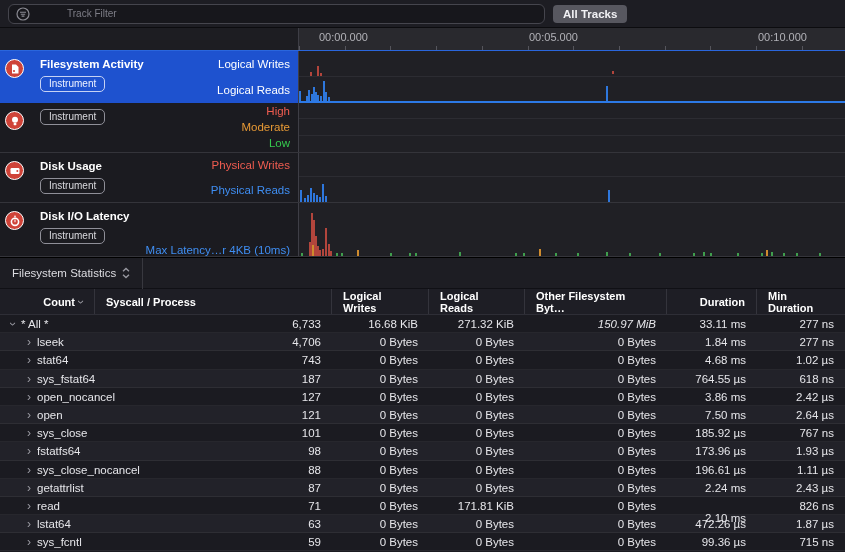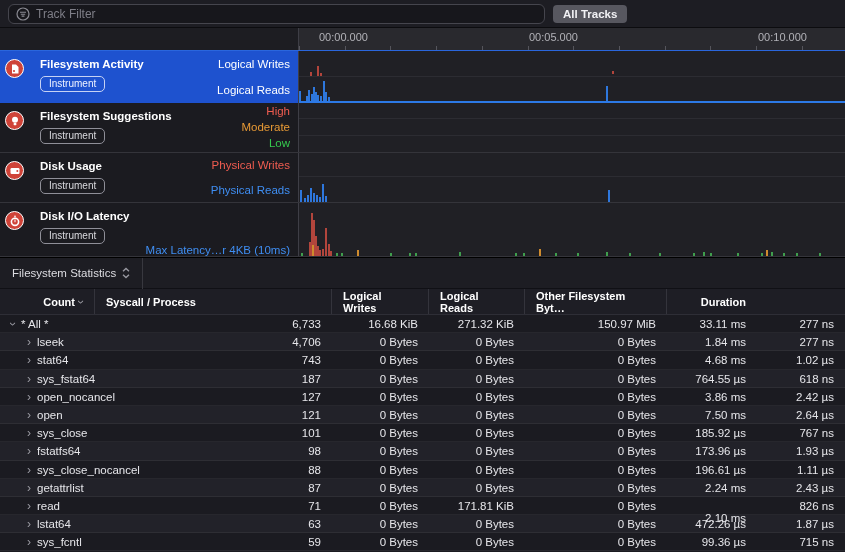--- a/index.html
+++ b/index.html
@@ -8,21 +8,21 @@
     position:relative; width:845px; height:552px; overflow:hidden;
     background:#1b1b21; font-family:"Liberation Sans", sans-serif;
     color:#e8e8ec; font-size:11.5px; -webkit-font-smoothing:antialiased;
   }
   
   .top-toolbar { height:28px; background:#1d1d23; display:flex; align-items:center; padding:0 8px; border-bottom:1px solid #0c0c0f; }
   .filter-field {
     width:537px; height:20px; background:#17171c; border:1px solid #45454d; border-radius:6px;
     display:flex; align-items:center; padding:0 7px; gap:6px;
   }
-  .filter-field .ph { color:#7e7e87; font-size:12px; }
+  .filter-field .ph { color:#7e7e87; font-size:10px;margin-left:31px; }
   .all-tracks { margin-left:8px; height:18px; background:#57575f; border:none; border-radius:4px; color:#f2f2f5; font-size:11.5px; font-family:inherit; padding:0 10px; font-weight:bold; }
   
   .timeline { position:relative; }
   .ruler-row { display:flex; height:22px; }
   .ruler-left { width:298px; background:#1d1d22; }
   .ruler { flex:1; position:relative; background:#29292e; border-left:1px solid #3e3e46; overflow:hidden; }
   .ruler .tlabel { position:absolute; top:3px; color:#b2b2b8; font-size:11px; }
   .ruler .tick { position:absolute; bottom:0; width:1px; height:4px; background:#55555c; }
   .track { display:flex; position:relative; }
   .track-head { width:298px; position:relative; background:#1b1b20; }
@@ -145,21 +145,20 @@
     </div>
 
     <div class="track" style="height:50px">
       <div class="track-head">
         <span class="track-icon">
           <svg width="12" height="12" viewBox="0 0 12 12">
               <circle cx="6" cy="4.8" r="3" fill="#fff"></circle>
               <rect x="4.6" y="8.1" width="2.8" height="2.1" rx="0.6" fill="#fff"></rect>
             </svg>
         </span>
-        <div class="track-title">Filesystem Suggestions</div>
         <span class="badge">Instrument</span>
         <div class="lane-labels spread">
           <span class="lane-label" style="color: rgb(239, 92, 80);">High</span>
           <span class="lane-label" style="color: rgb(232, 154, 53);">Moderate</span>
           <span class="lane-label" style="color: rgb(53, 201, 78);">Low</span>
         </div>
       </div>
       <div class="track-plot">
         <div class="lane lane-sep" style="height:16px"></div>
         <div class="lane lane-sep" style="height:17px"></div>
@@ -286,31 +285,34 @@
         </div>
         <div class="hcell num" style="width: 96px;">
           <span>Logical Reads</span>
         </div>
         <div class="hcell num" style="width: 142px;">
           <span>Other Filesystem Byt…</span>
         </div>
         <div class="hcell num" style="width: 90px;">
           <span>Duration</span>
         </div>
+        <div class="hcell num" style="width: 88px;">
+          <span>Min Duration</span>
+        </div>
       </div>
     <div class="table-body" id="tbody">
         <div class="trow">
           <div class="tcell namecell" style="width: 237px; padding-left: 9px;">
             <span class="disc open">›</span>
             <span>* All *</span>
           </div>
           <div class="tcell num" style="width: 95px;">6,733</div>
           <div class="tcell num" style="width: 97px;">16.68 KiB</div>
           <div class="tcell num" style="width: 96px;">271.32 KiB</div>
-          <div class="tcell num" style="width: 142px;">150.97 MiB</div>
+          <div class="tcell num" style="width: 142px; font-style: italic;">150.97 MiB</div>
           <div class="tcell num" style="width: 90px;">33.11 ms</div>
           <div class="tcell num" style="width: 88px;">277 ns</div>
         </div>
         <div class="trow">
           <div class="tcell namecell" style="width: 237px; padding-left: 25px;">
             <span class="disc">›</span>
             <span>lseek</span>
           </div>
           <div class="tcell num" style="width: 95px;">4,706</div>
           <div class="tcell num" style="width: 97px;">0 Bytes</div>

